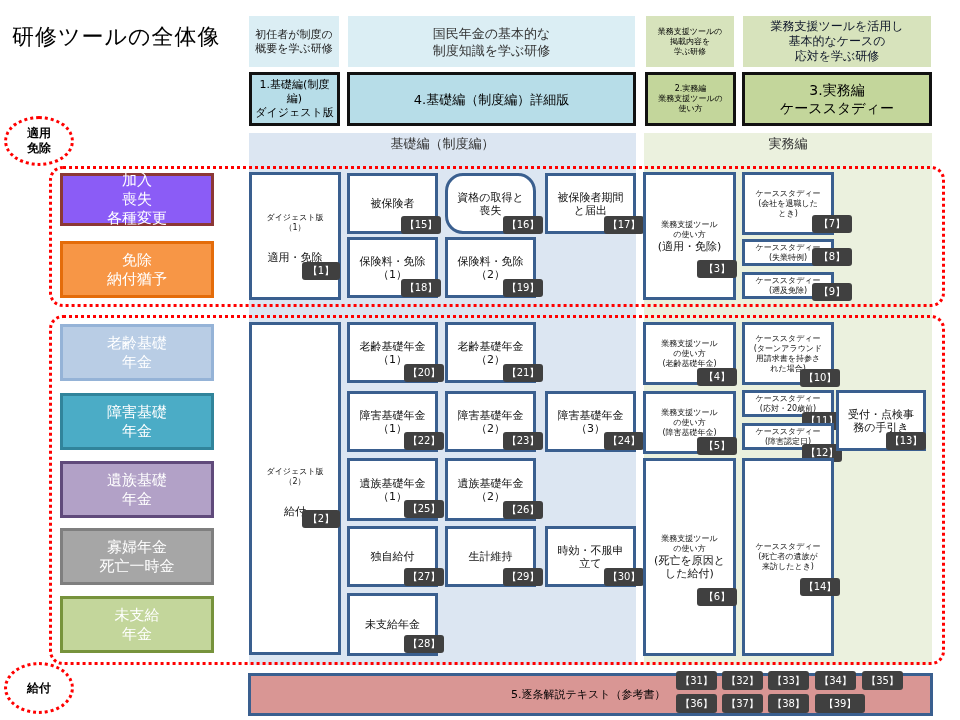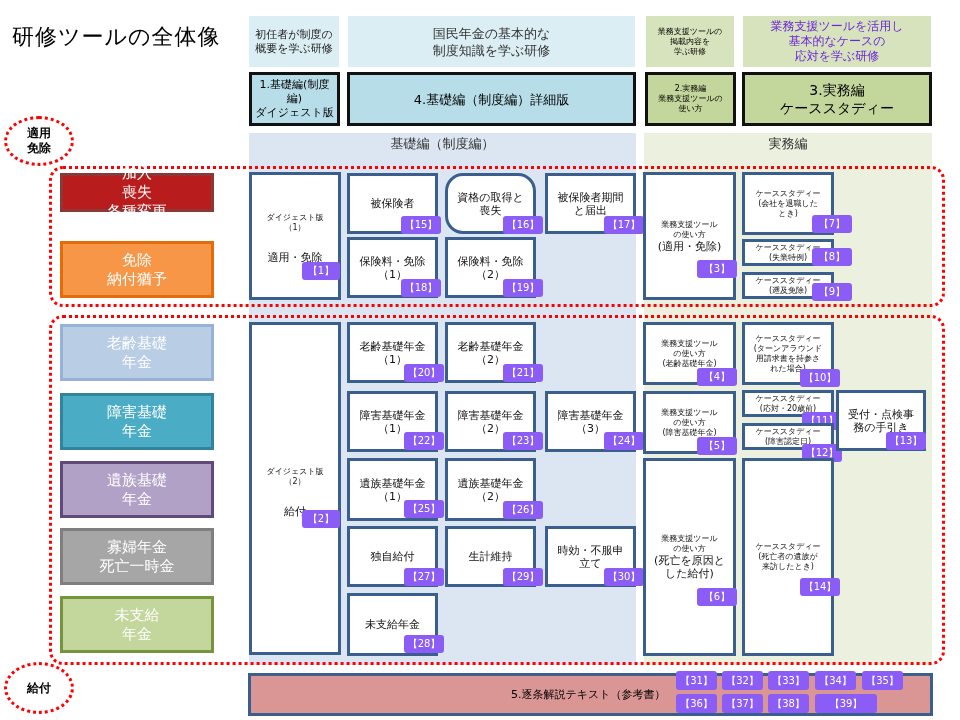--- a/index.html
+++ b/index.html
@@ -12,38 +12,38 @@
   .bgblue{background:#dbeef4;}
   .bggreen{background:#d7e3bc;}
   .hdr{border:3px solid #111;font-size:12px;line-height:15px;}
   .hdrblue{background:#b7dde8;}
   .hdrgreen{background:#c3d69b;}
   .colbg-blue{background:#dce6f2;}
   .colbg-green{background:#ebf1de;}
   .cat{border:3px solid;color:#fff;font-size:15px;line-height:19px;}
   .card{background:#fff;border:3px solid #3a5f8f;font-size:11px;line-height:13px;color:#111;}
   .small{font-size:8px;line-height:10px;}
-  .badge{background:#8b5cf6;color:#fff;font-size:10px;border-radius:3px;display:flex;align-items:center;justify-content:center;}
+  .badge{background:#404040;color:#fff;font-size:10px;border-radius:3px;display:flex;align-items:center;justify-content:center;}
   .dotbox{border:3px dotted #ff0000;border-radius:14px;}
   .ellipse{border:3px dotted #ff0000;border-radius:50%;font-size:12px;font-weight:bold;line-height:15px;}
   .ref{background:#d99694;border:3px solid #3a5f8f;font-size:11px;}
 </style>
 </head>
 <body>
 
 <div class="abs title">研修ツールの全体像</div>
 
 <div class="abs center desc bgblue" style="left:249px;top:16px;width:90px;height:51px;">初任者が制度の
 概要を学ぶ研修</div>
 <div class="abs center bgblue" style="left:348px;top:16px;width:287px;height:51px;font-size:13px;line-height:17px;color:#333;">国民年金の基本的な
 制度知識を学ぶ研修</div>
 <div class="abs center small bggreen" style="left:646px;top:16px;width:88px;height:51px;">業務支援ツールの
 掲載内容を
 学ぶ研修</div>
-<div class="abs center bggreen" style="left:743px;top:16px;width:188px;height:51px;font-size:12px;line-height:15px;color:#6d28d9;">業務支援ツールを活用し
+<div class="abs center bggreen" style="left:743px;top:16px;width:188px;height:51px;font-size:12px;line-height:15px;color:#0f172a;">業務支援ツールを活用し
 基本的なケースの
 応対を学ぶ研修</div>
 
 <div class="abs center hdr hdrblue" style="left:249px;top:72px;width:91px;height:54px;font-size:11px;line-height:14px;">1.基礎編(制度編)
 ダイジェスト版</div>
 <div class="abs center hdr hdrblue" style="left:347px;top:72px;width:289px;height:54px;font-size:13px;">4.基礎編（制度編）詳細版</div>
 <div class="abs center hdr hdrgreen small" style="left:645px;top:72px;width:91px;height:54px;">2.実務編
 業務支援ツールの
 使い方</div>
 <div class="abs center hdr hdrgreen" style="left:742px;top:72px;width:190px;height:54px;font-size:14px;line-height:18px;">3.実務編
@@ -54,21 +54,21 @@
 <div class="abs center" style="left:249px;top:133px;width:387px;height:22px;font-size:13px;color:#333;">基礎編（制度編）</div>
 <div class="abs center" style="left:644px;top:133px;width:288px;height:22px;font-size:13px;color:#333;">実務編</div>
 
 <div class="abs dotbox" style="left:49px;top:166px;width:896px;height:141px;"></div>
 <div class="abs dotbox" style="left:49px;top:315px;width:896px;height:350px;"></div>
 <div class="abs center ellipse" style="left:4px;top:116px;width:70px;height:50px;">適用
 免除</div>
 <div class="abs center ellipse" style="left:4px;top:662px;width:70px;height:52px;">給付</div>
 
 <div id="cats">
-    <div class="abs center cat" style="left: 60px; top: 173px; width: 154px; height: 39px; background: #b91c1c; border-color: rgb(140, 56, 54);">加入
+    <div class="abs center cat" style="left: 60px; top: 173px; width: 154px; height: 53px; background: #8b5cf6; border-color: rgb(140, 56, 54);">加入
 喪失
 各種変更</div>
     <div class="abs center cat" style="left: 60px; top: 241px; width: 154px; height: 57px; background: rgb(247, 150, 70); border-color: rgb(228, 108, 10);">免除
 納付猶予</div>
     <div class="abs center cat" style="left: 60px; top: 324px; width: 154px; height: 57px; background: rgb(185, 205, 229); border-color: rgb(149, 179, 215);">老齢基礎
 年金</div>
     <div class="abs center cat" style="left: 60px; top: 393px; width: 154px; height: 57px; background: rgb(75, 172, 198); border-color: rgb(49, 132, 155);">障害基礎
 年金</div>
     <div class="abs center cat" style="left: 60px; top: 461px; width: 154px; height: 57px; background: rgb(178, 161, 199); border-color: rgb(96, 74, 123);">遺族基礎
 年金</div>
@@ -187,14 +187,14 @@
 </div>
 <div id="refbadges">
     <div class="abs badge" style="left: 676px; top: 671px; width: 41px; height: 19px;">【31】</div>
     <div class="abs badge" style="left: 722px; top: 671px; width: 41px; height: 19px;">【32】</div>
     <div class="abs badge" style="left: 768px; top: 671px; width: 41px; height: 19px;">【33】</div>
     <div class="abs badge" style="left: 815px; top: 671px; width: 41px; height: 19px;">【34】</div>
     <div class="abs badge" style="left: 862px; top: 671px; width: 41px; height: 19px;">【35】</div>
     <div class="abs badge" style="left: 676px; top: 694px; width: 41px; height: 19px;">【36】</div>
     <div class="abs badge" style="left: 722px; top: 694px; width: 41px; height: 19px;">【37】</div>
     <div class="abs badge" style="left: 768px; top: 694px; width: 41px; height: 19px;">【38】</div>
-    <div class="abs badge" style="left: 815px; top: 694px; width: 62px; height: 19px;">【39】</div>
+    <div class="abs badge" style="left: 815px; top: 694px; width: 50px; height: 19px;">【39】</div>
   </div>
 
 </body></html>

